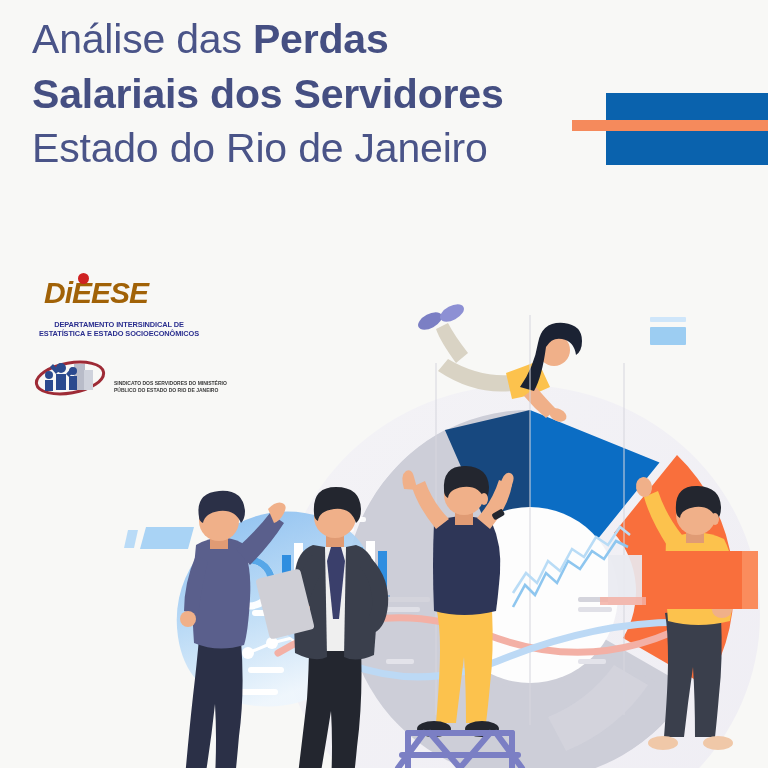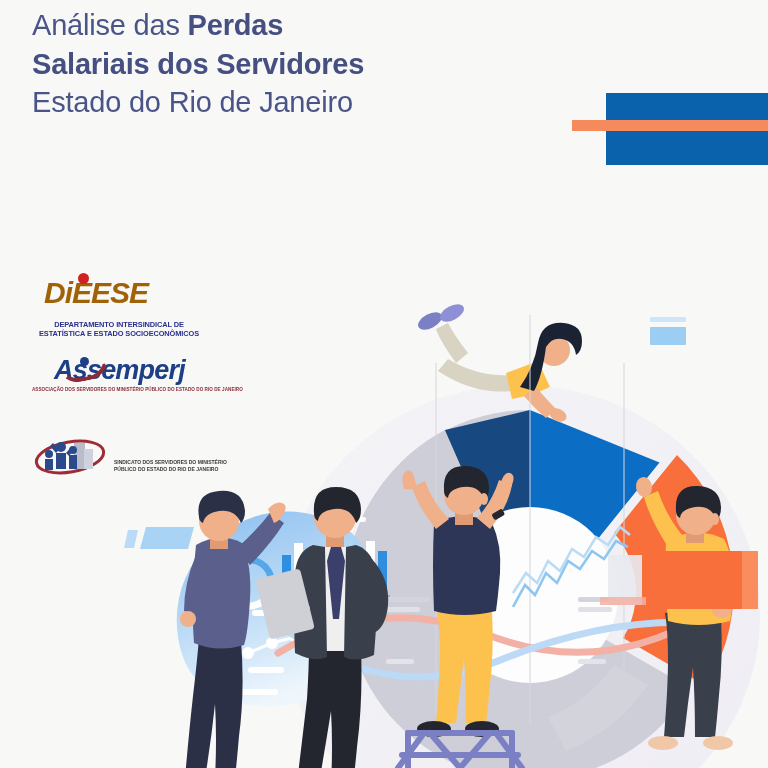--- a/index.html
+++ b/index.html
@@ -6,23 +6,23 @@
   html, body {
     width:768px; height:768px;
     background:#f7f7f5;
     font-family:"Liberation Sans", sans-serif;
     overflow:hidden;
   }
   #stage { position:relative; width:768px; height:768px; background:#f8f8f6; }
 
   
   .title-block {
-    position:absolute; left:32px; top:6px; width:600px;
+    position:absolute; left:32px; top:12px; width:600px;
     color:#4a5488;
-    font-size:29px;
+    font-size:41px;
     line-height:1.33;
     letter-spacing:-0.2px;
     font-weight:300;
   }
   .title-block .ln { display:block; white-space:nowrap; }
   .title-block b { font-weight:700; color:#454f82; }
 
   
   .deco-blue {
     position:absolute; left:606px; top:93px; width:162px; height:72px;
@@ -121,26 +121,20 @@
       <span class="dieese-word">
         <span class="dieese-dot"></span>
         <span>DiEESE</span>
       </span>
       <div class="dieese-sub">
         <div>DEPARTAMENTO INTERSINDICAL DE</div>
         <div>ESTATÍSTICA E ESTADO SOCIOECONÔMICOS</div>
       </div>
     </div>
 
-    <div class="logo logo-assemperj">
-      <span class="ass-swoosh"></span>
-      <span class="ass-head"></span>
-      <span class="ass-word">Assemperj</span>
-      <div class="ass-sub">ASSOCIAÇÃO DOS SERVIDORES DO MINISTÉRIO PÚBLICO DO ESTADO DO RIO DE JANEIRO</div>
-    </div>
 
     <div class="logo logo-sind">
       <span class="sind-mark">
         <svg width="72" height="40" viewBox="0 0 72 40">
           <ellipse cx="36" cy="20" rx="34" ry="15" fill="none" stroke="#9e2b36" stroke-width="3" transform="rotate(-10 36 20)"></ellipse>
           <rect x="40" y="6" width="11" height="26" fill="#b9bcc9"></rect>
           <rect x="50" y="12" width="9" height="20" fill="#cfd2dc"></rect>
           <circle cx="15" cy="17" r="4" fill="#2b4a8e"></circle>
           <path d="M11 22 h8 v11 h-8 z" fill="#2b4a8e"></path>
           <circle cx="27" cy="10" r="5" fill="#2b4a8e"></circle>

